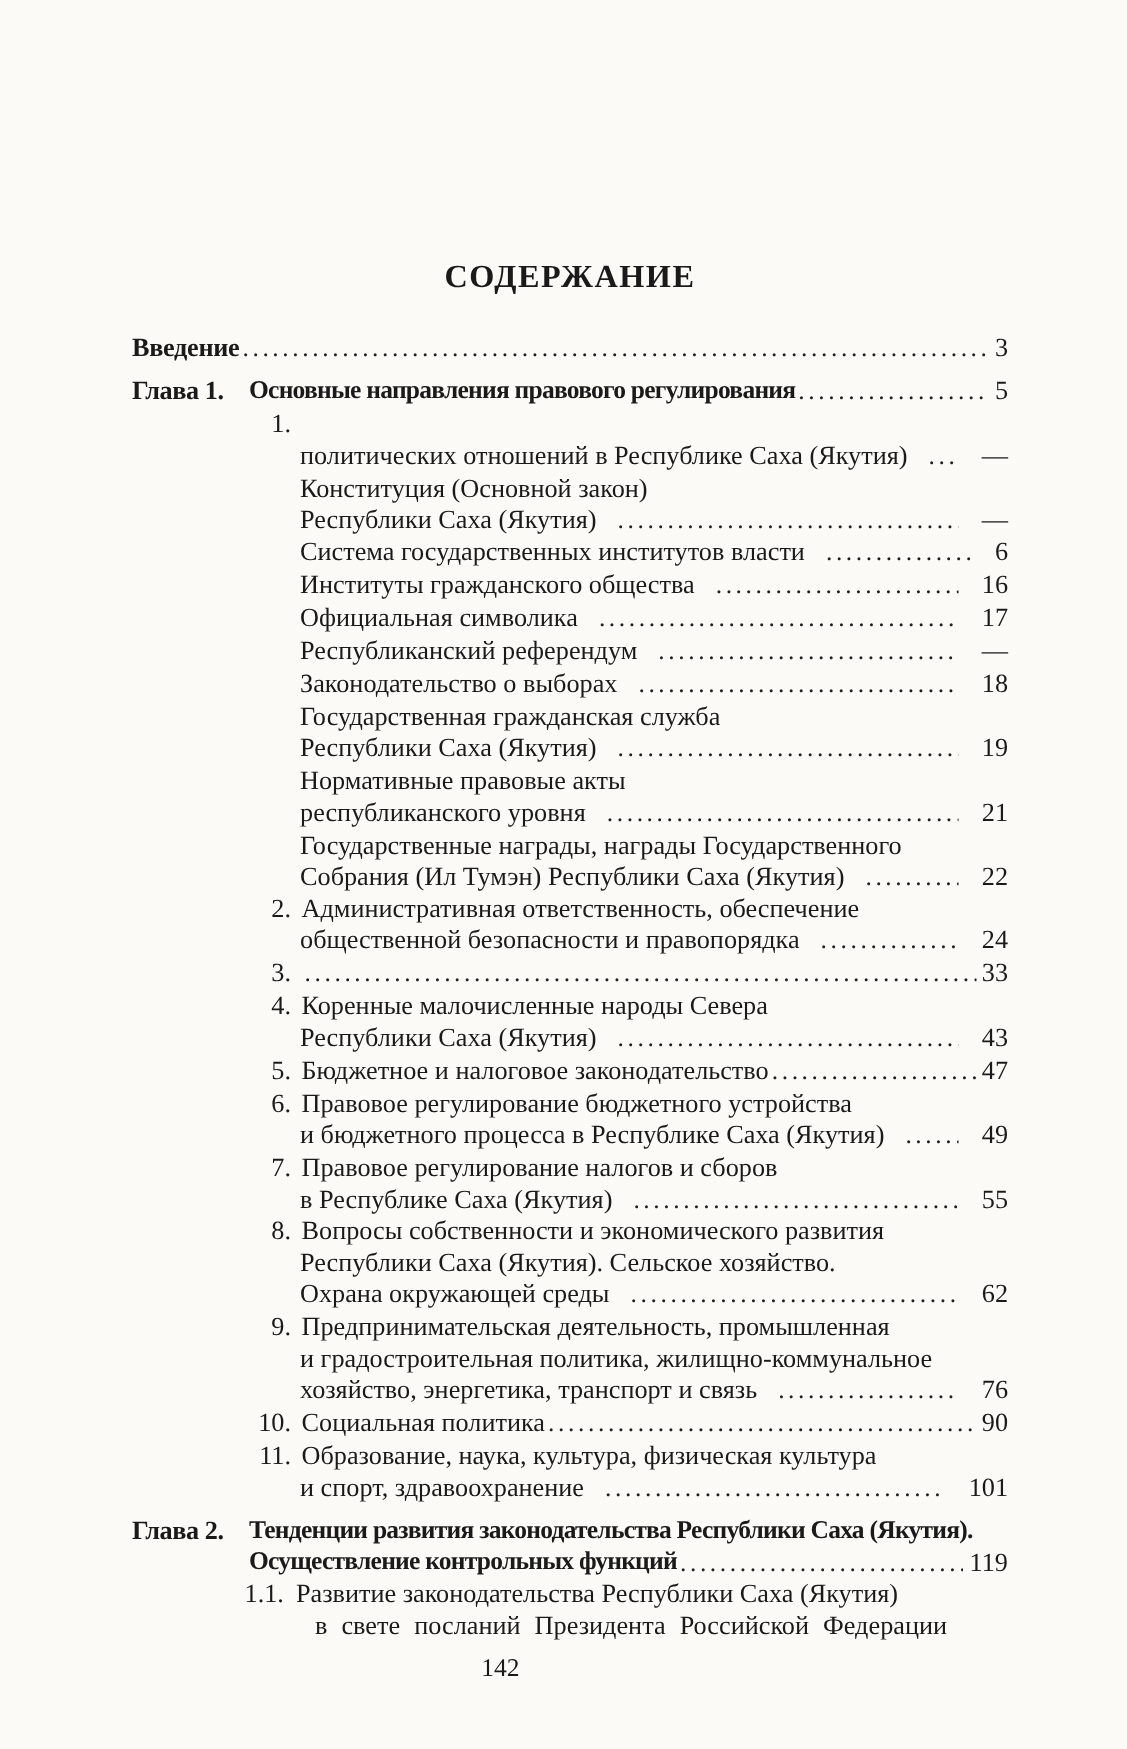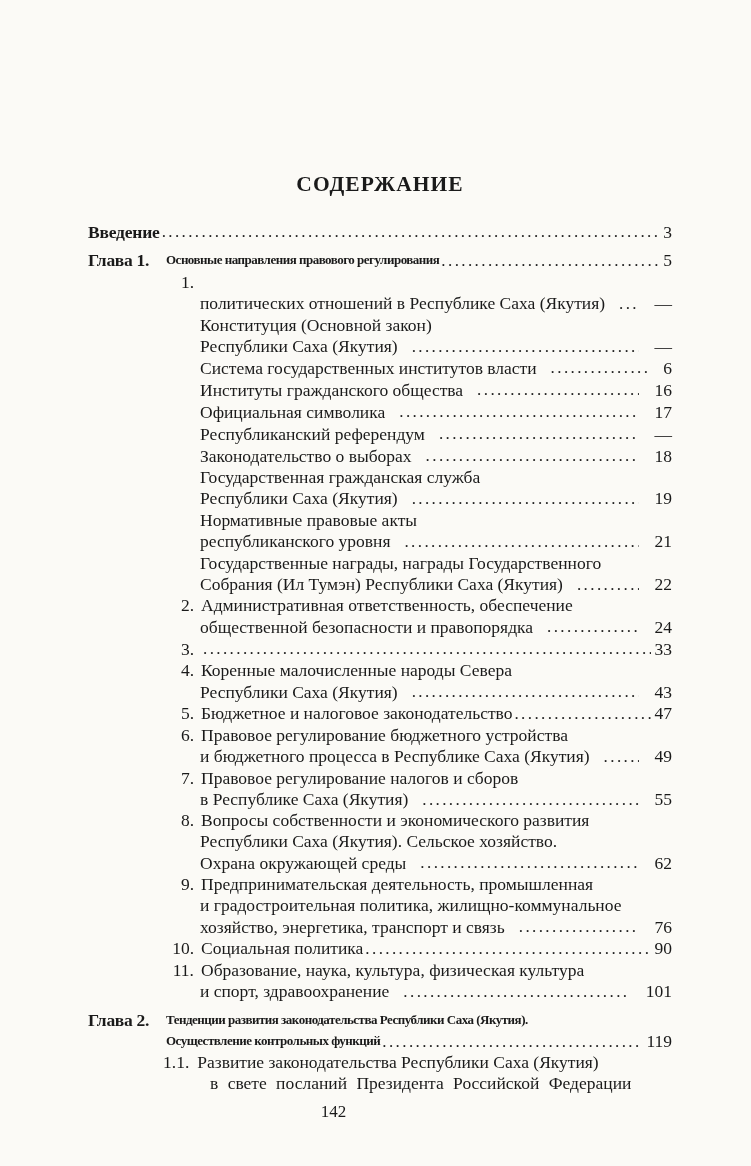--- a/index.html
+++ b/index.html
@@ -29,40 +29,40 @@
     line-height: 26px;
   }
   .toc {
     position: absolute;
     top: 221px;
     left: 88px;
     width: 584px;
   }
   .r {
     display: flex;
-    align-items: center;
+    align-items: flex-start;
     line-height: 20.9px;
     font-size: 17.5px;
     white-space: nowrap;
   }
   .gap { margin-top: 7px; }
 
   .lbl {
     flex: 0 0 78px;
     font-weight: bold;
     letter-spacing: -0.3px;
   }
   .lbl-inline {
     font-weight: bold;
     letter-spacing: -0.2px;
   }
   .chapter .txt,
   .chapter-cont .txt {
     font-weight: bold;
-    font-size: 13px;
+    font-size: 17px;
     letter-spacing: -0.5px;
   }
   .chapter-cont { padding-left: 78px; }
   .item         { padding-left: 78px; }
   .item-sub     { padding-left: 75px; }
   .cont         { padding-left: 112px; gap: 12px; }
   .cont-sub     { padding-left: 122px; }
 
   .num {
     flex: 0 0 28px;

